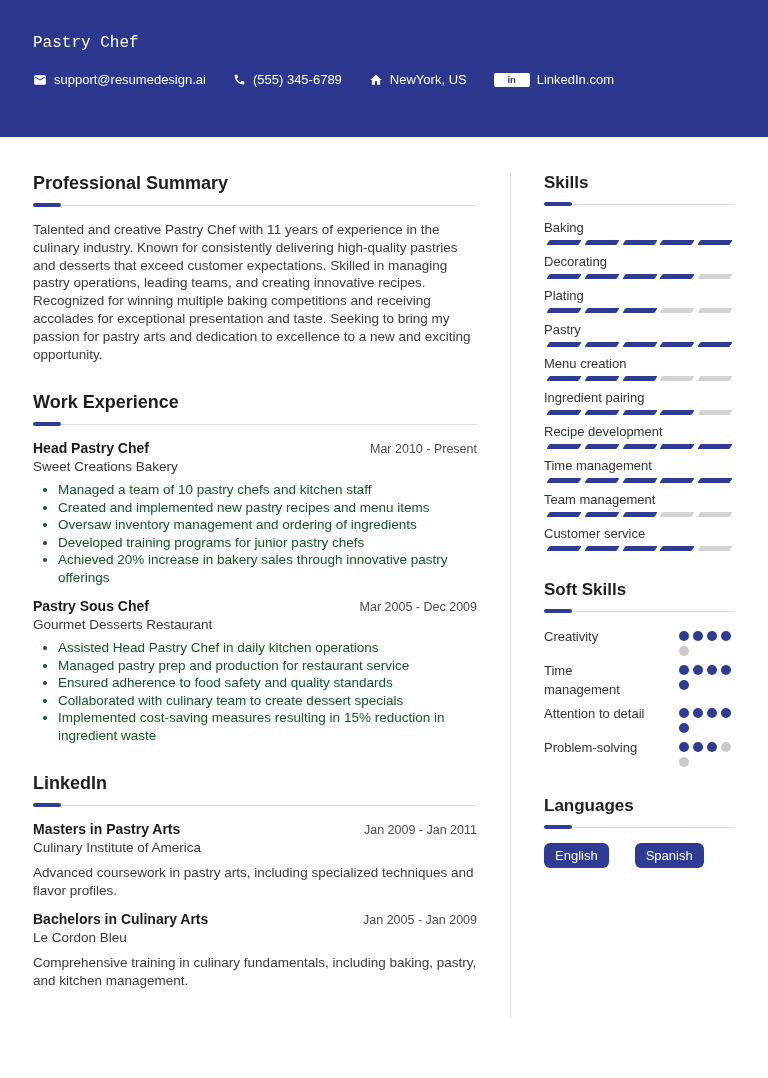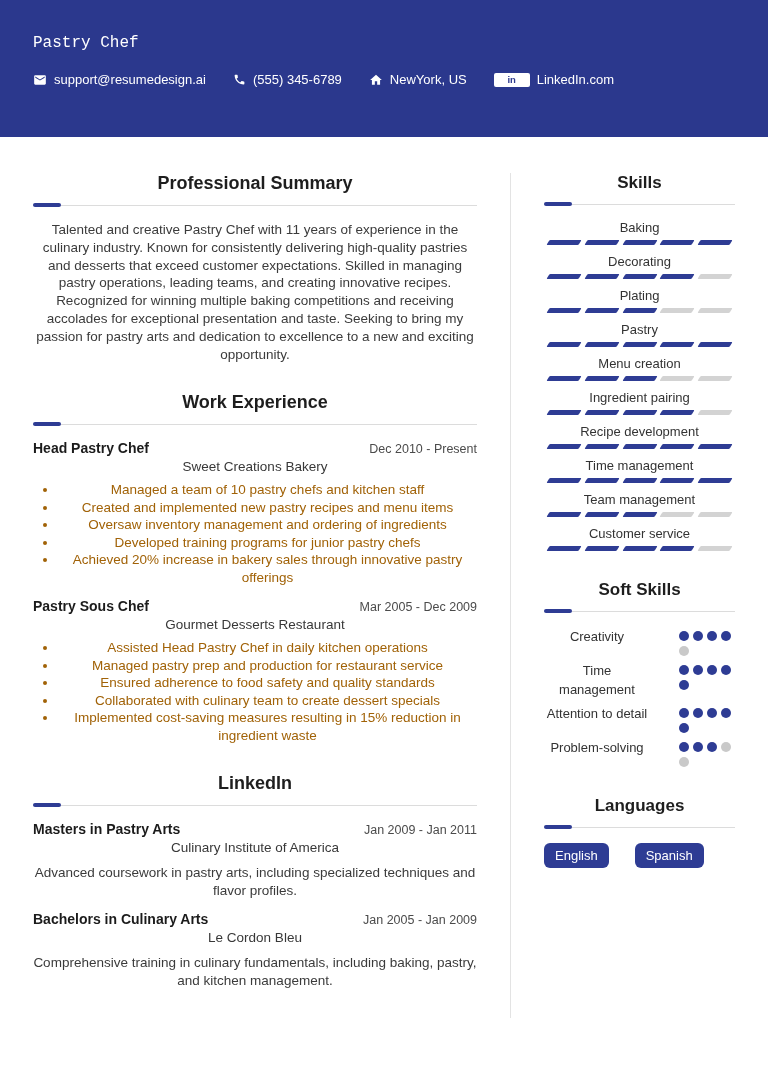--- a/index.html
+++ b/index.html
@@ -21,41 +21,41 @@
   .subtitle { font-size:16px; font-weight:400; margin-top:7px;font-family:Liberation Mono, monospace; }
   .contacts { display:flex; gap:27px; margin-top:20px; align-items:center; }
   .contact { display:flex; align-items:center; gap:7px; font-size:13px; }
   .contact svg { display:block; }
   .li-box {
     width:36px; height:14px; background:#ffffff; color:#2b388d;
     font-size:9.5px; font-weight:700; border-radius:2px;
     display:flex; align-items:center; justify-content:center;
   }
   
-  .content { display:flex; padding:36px 33px 0 33px;text-align:center; }
+  .content { display:flex; padding:36px 33px 0 33px; }
   .left {
     width:478px; flex:none; padding-right:33px;
     border-right:1px solid #e3e3e3; min-height:820px;
   }
   .right { width:224px; flex:none; padding-left:33px; }
   .section { margin-bottom:29px; }
   .section-title { font-size:18px; font-weight:700; color:#1e1e1e; }
   .right .section-title { font-size:17px; }
   .rule { position:relative; height:4px; margin:9px 0 14px 0; }
   .rule-line { position:absolute; top:2px; left:0; right:0; height:1px; background:#dcdcdc; }
   .rule-accent { position:absolute; top:0; left:0; width:28px; height:4px; background:#2e3c94; border-radius:2px; }
   .summary-text { font-size:13.5px; line-height:17.8px; color:#3b3b3b; }
   
   .job { margin-bottom:12px; }
   .job-head { display:flex; justify-content:space-between; align-items:baseline; }
   .job-title { font-size:14px; font-weight:700; color:#1b1b1b; }
   .job-date { font-size:12.5px; color:#4b4b4b; white-space:nowrap; }
   .job-company { font-size:13.5px; color:#383838; margin:3px 0 7px 0; }
   .bullets { margin:0; padding-left:25px; }
-  .bullets li { font-size:13.5px; line-height:17.5px; color:#a16207; }
+  .bullets li { font-size:13.5px; line-height:17.5px; color:#14532d; }
   .edu-desc { font-size:13.5px; line-height:17.5px; color:#3b3b3b; margin:9px 0 2px 0; }
   
   .skill { margin-bottom:9px; }
   .skill-label { font-size:13px; color:#333333; margin-bottom:5px; }
   .skill-bar { display:flex; gap:6px; height:5px; padding:0 4px; }
   .seg { flex:1; background:#d3d3d3; transform:skewX(-32deg); border-radius:1px; }
   .seg.fill { background:#2e3c94; }
   
   .soft { display:flex; justify-content:space-between; margin-bottom:5px; }
   .soft-label { width:106px; font-size:13px; line-height:19px; color:#333333; }
@@ -122,21 +122,21 @@
     <div class="section">
       <div class="section-title">Work Experience</div>
       <div class="rule">
           <span class="rule-line"></span>
           <span class="rule-accent"></span>
         </div>
       <div id="jobs-list">
           <div class="job">
             <div class="job-head">
               <span class="job-title">Head Pastry Chef</span>
-              <span class="job-date">Dec 2010 - Present</span>
+              <span class="job-date">Mar 2010 - Present</span>
             </div>
             <div class="job-company">Sweet Creations Bakery</div>
             <ul class="bullets">
               <li>Managed a team of 10 pastry chefs and kitchen staff</li>
               <li>Created and implemented new pastry recipes and menu items</li>
               <li>Oversaw inventory management and ordering of ingredients</li>
               <li>Developed training programs for junior pastry chefs</li>
               <li>Achieved 20% increase in bakery sales through innovative pastry offerings</li>
             </ul>
           </div>

